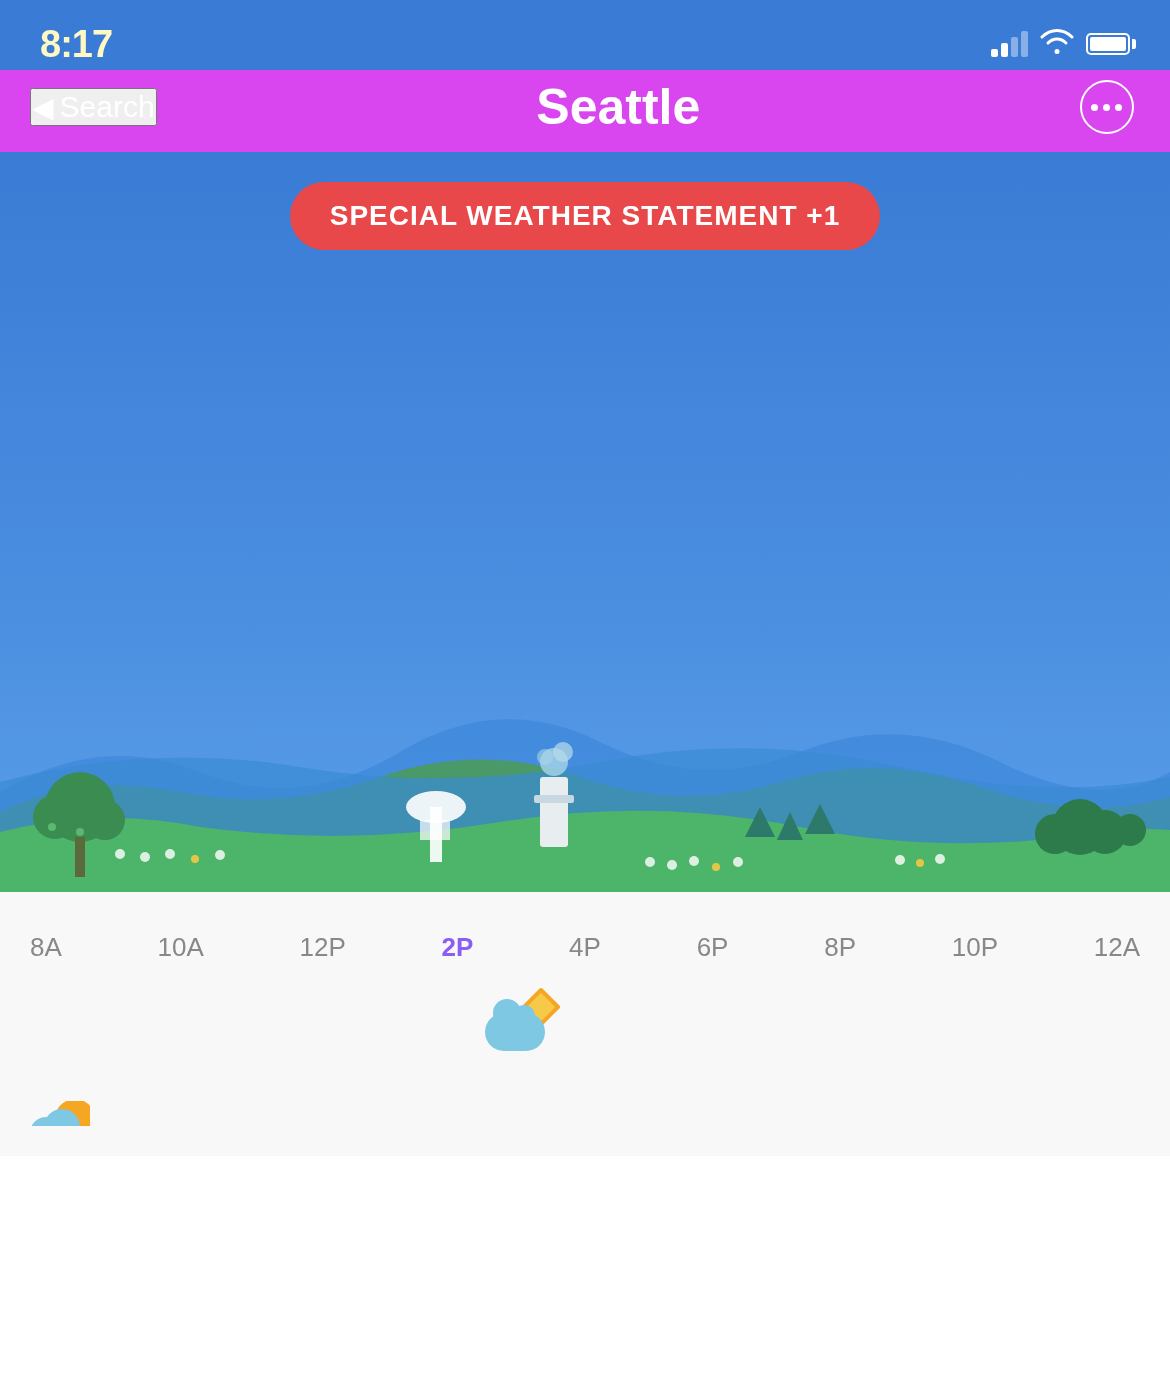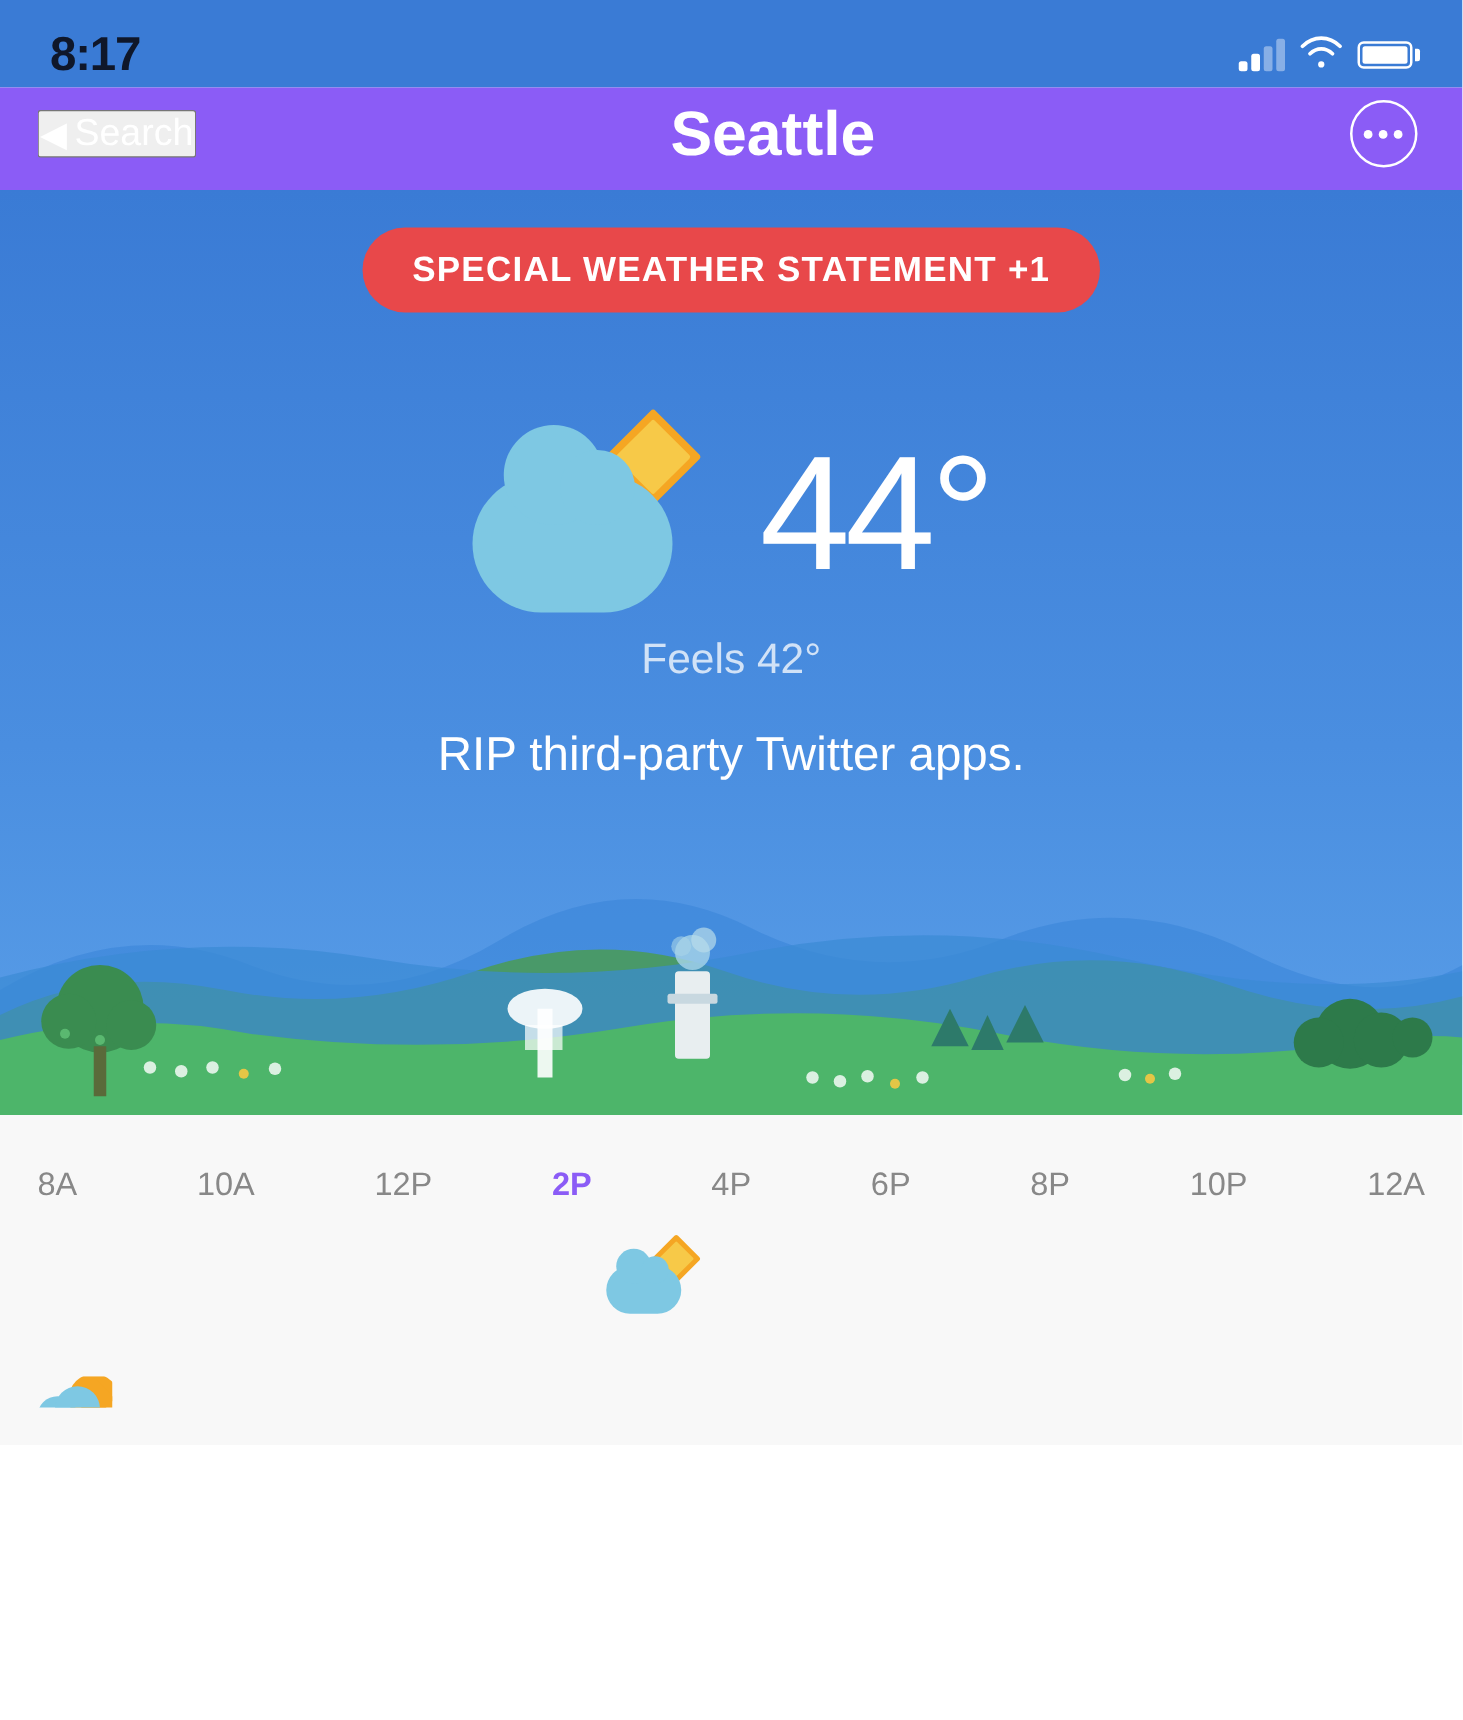--- a/index.html
+++ b/index.html
@@ -15,21 +15,21 @@
     
     .status-bar {
       background: #3a7bd5;
       display: flex;
       justify-content: space-between;
       align-items: center;
       padding: 18px 40px 0 40px;
       height: 70px;
     }
     .status-time {
-      color: #0f172a;
+      color: #fef9c3;
       font-size: 38px;
       font-weight: 600;
       letter-spacing: -1px;
     }
     .status-icons {
       display: flex;
       align-items: center;
       gap: 12px;
     }
     .signal-bars {
@@ -73,21 +73,21 @@
     }
     .battery-fill {
       background: white;
       height: 100%;
       width: 100%;
       border-radius: 2px;
     }
 
     
     .top-nav {
-      background: #8b5cf6;
+      background: #d946ef;
       display: flex;
       justify-content: space-between;
       align-items: center;
       padding: 8px 36px 16px 30px;
       gap: 24px;
     }
     .back-btn {
       display: flex;
       align-items: center;
       gap: 6px;
@@ -397,36 +397,20 @@
 </div>
 
 <div class="weather-main">
 
   <div style="display:flex; justify-content:center; padding-top: 20px; padding-bottom: 30px;">
     <div class="alert-banner">
       <span class="alert-text">SPECIAL WEATHER STATEMENT  +1</span>
     </div>
   </div>
 
-  <div class="weather-content">
-    <div class="weather-icon-temp">
-
-      <div class="cloud-sun-icon">
-        <div class="sun-part">
-          <div class="sun-body"></div>
-        </div>
-        <div class="cloud-body"></div>
-      </div>
-      <div>
-        <span class="temperature">44°</span>
-      </div>
-    </div>
-    <span class="feels-like">Feels 42°</span>
-    <p class="weather-description">RIP third-party Twitter apps.</p>
-  </div>
 
   <div class="landscape">
     <svg width="1170" height="280" viewBox="0 0 1170 280" preserveAspectRatio="none">
 
       <path d="M0,180 Q100,120 200,160 Q300,200 400,140 Q500,80 600,130 Q700,180 800,140 Q900,100 1000,150 Q1100,200 1170,160 L1170,280 L0,280 Z" fill="#3a85d8" opacity="0.6"></path>
 
       <path d="M0,200 Q80,160 180,180 Q280,200 380,165 Q480,130 580,165 Q680,200 780,170 Q880,140 980,175 Q1080,210 1170,185 L1170,280 L0,280 Z" fill="#4a9a5c" opacity="0.9"></path>
 
       <path d="M0,170 Q150,130 300,155 Q450,180 600,150 Q750,120 900,155 Q1050,190 1170,165 L1170,240 L0,240 Z" fill="#3a8ad4" opacity="0.7"></path>
 

